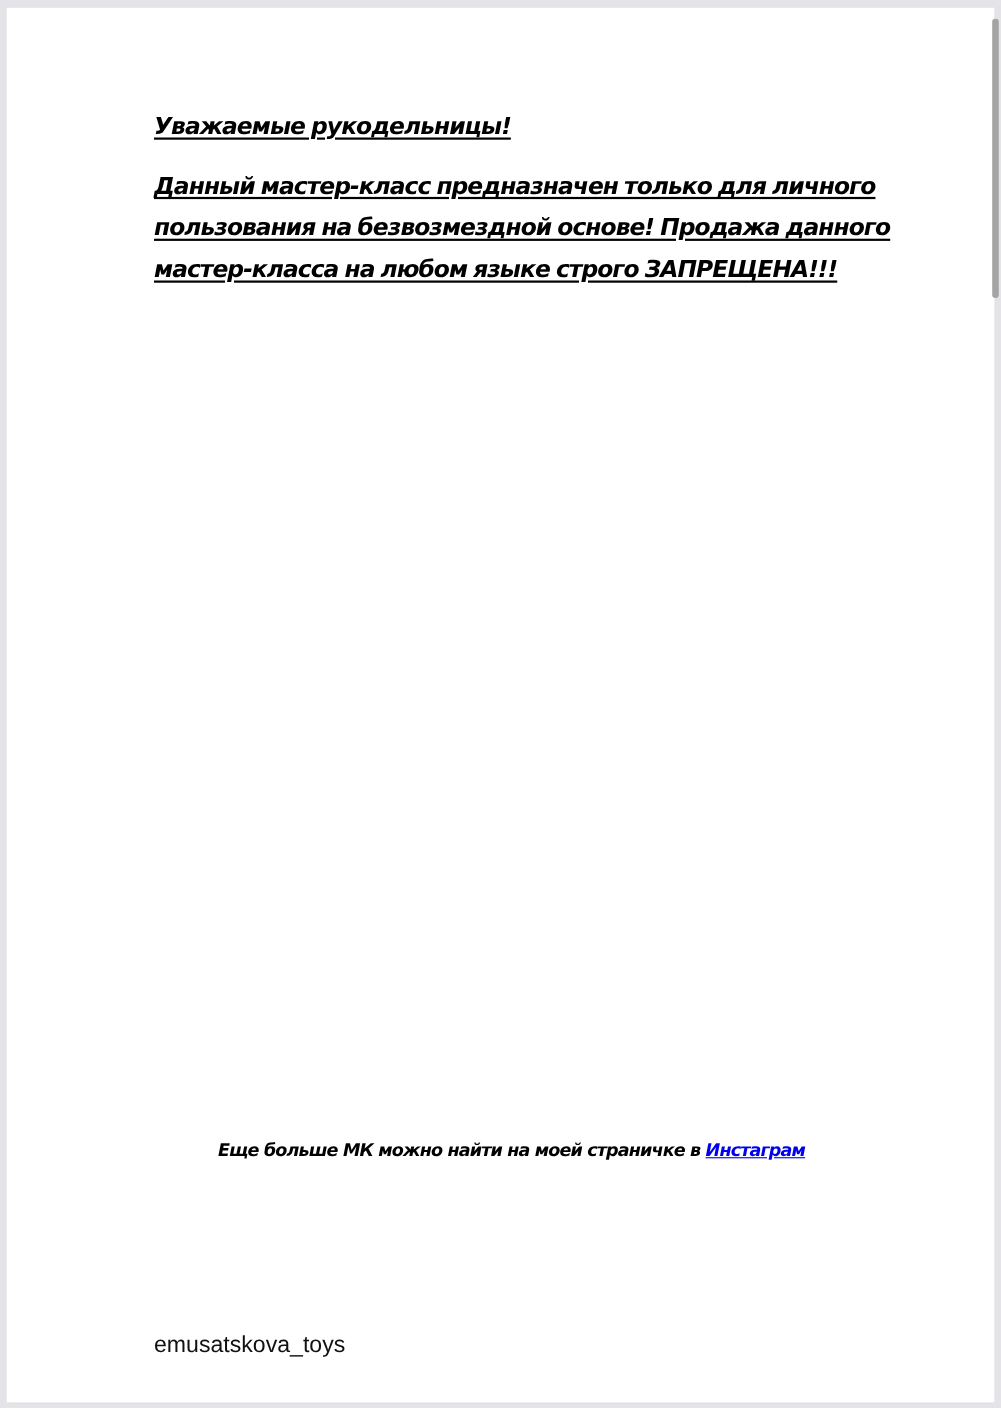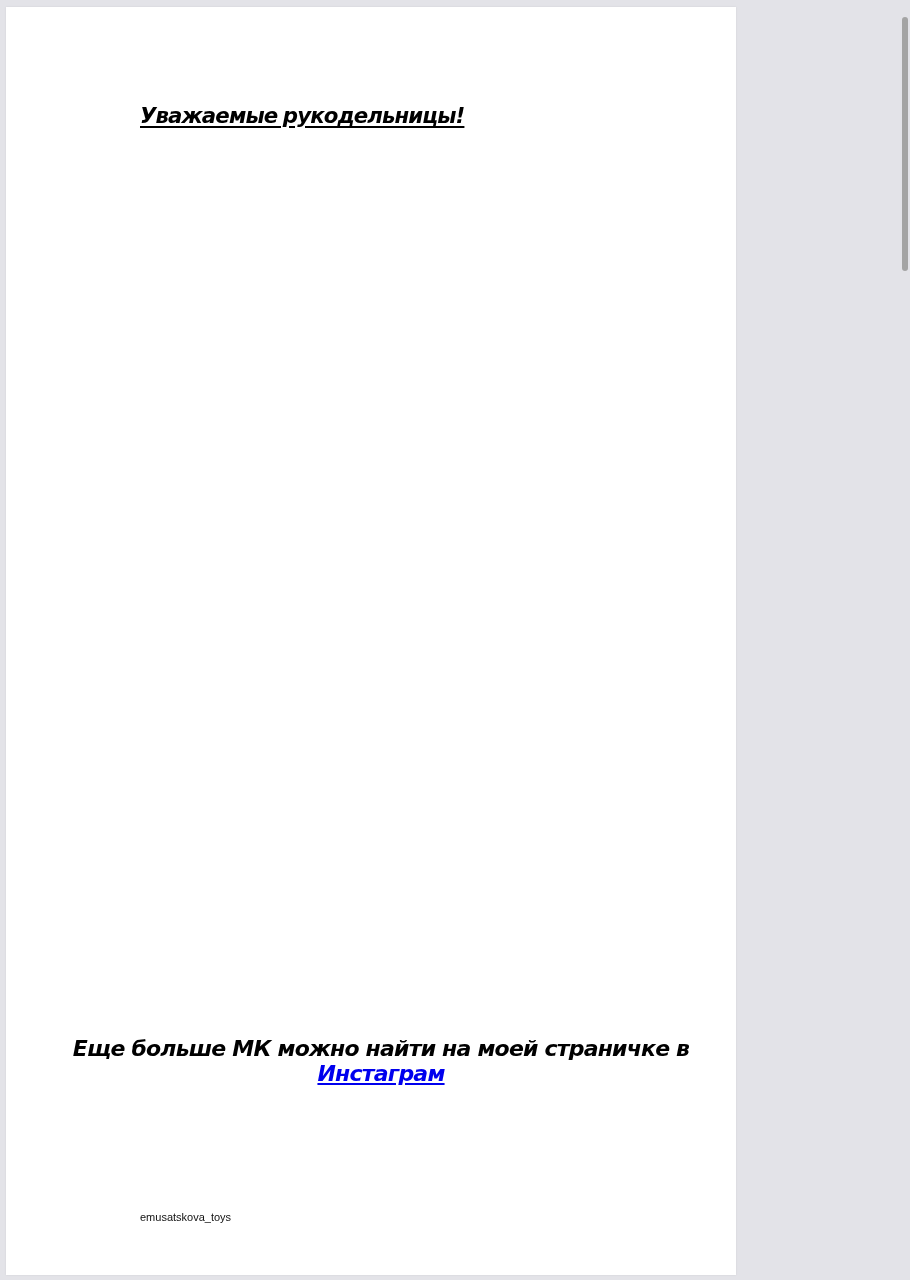--- a/index.html
+++ b/index.html
@@ -5,21 +5,21 @@
   html, body { margin: 0; padding: 0; }
   body {
     width: 910px; height: 1280px; overflow: hidden;
     background: #e3e3e8;
     position: relative;
     font-family: "Liberation Sans", sans-serif;
   }
   .page {
     position: absolute;
     left: 6px; top: 7px;
-    width: 730px; height: 1268px;
+    width: 898px; height: 1268px;
     background: #ffffff;
     box-shadow: 0 0 2px rgba(0,0,0,0.08);
   }
   .scrollbar {
     position: absolute;
     left: 896px; top: 10px;
     width: 6px; height: 254px;
     background: #a4a4a4;
     border-radius: 3px;
   }
@@ -44,44 +44,45 @@
   .p2 { top: 144px; }
   .p3 { top: 273px; }
   .promo {
     position: absolute;
     left: 0; right: 0;
     top: 1029px;
     text-align: center;
     font-family: "DejaVu Sans", sans-serif;
     font-style: italic;
     font-weight: bold;
-    font-size: 22px;
+    font-size: 16px;
     letter-spacing: -0.8px;
     color: #000;
     padding-left: 20px;
   }
   .promo a {
     color: #0000ee;
     text-decoration: underline;
     cursor: pointer;
   }
   .footer {
     position: absolute;
     left: 134px; top: 1204px;
     font-family: "Liberation Sans", sans-serif;
-    font-size: 11px;
+    font-size: 21px;
     color: #111;
   }
 </style>
 </head>
 <body>
 
 <div class="page">
   <div class="scrollbar"></div>
 
   <p class="body-text p1">Уважаемые рукодельницы!</p>
+  <p class="body-text p2">Данный мастер-класс предназначен только для личного пользования на безвозмездной основе! Продажа данного мастер-класса на любом языке строго ЗАПРЕЩЕНА!!!</p>
 
   <div class="promo">
     <span>Еще больше МК можно найти на моей страничке в </span><a>Инстаграм</a>
   </div>
 
   <div class="footer">emusatskova_toys</div>
 </div>
 
 </body></html>

